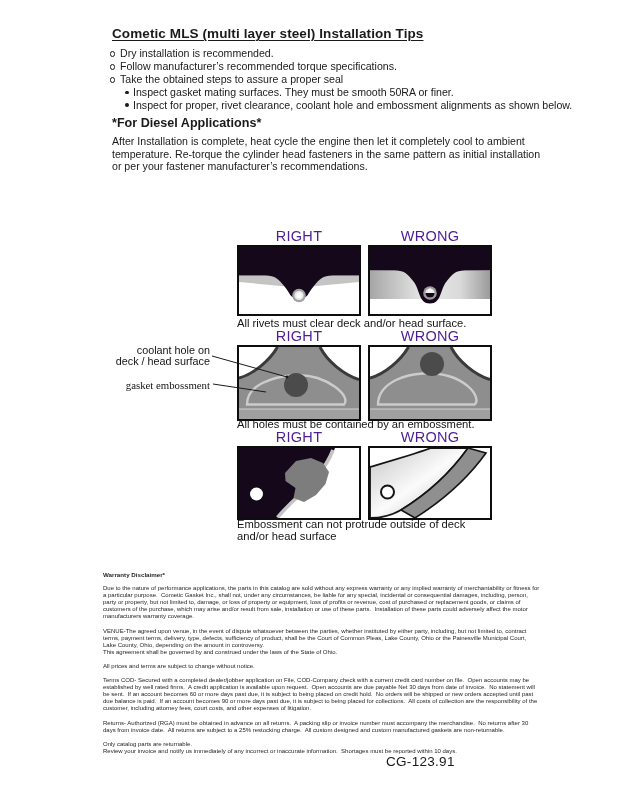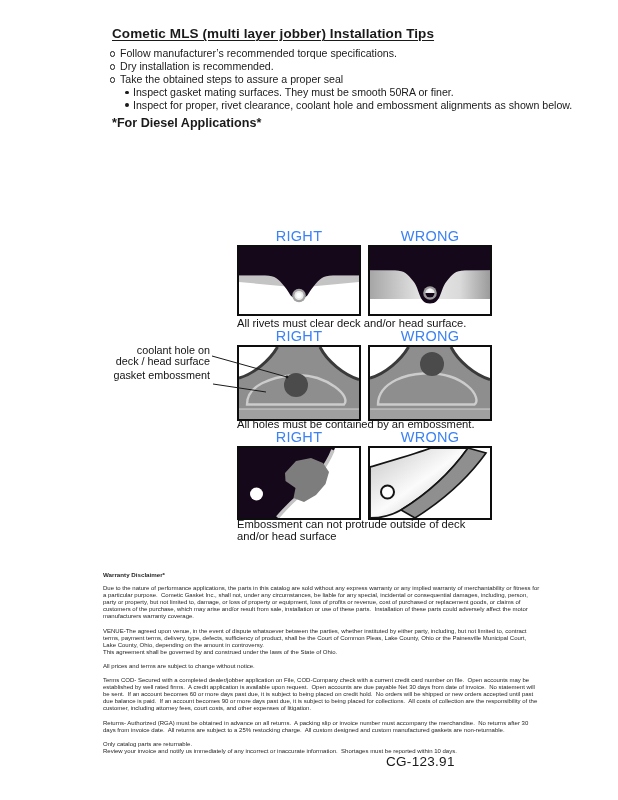--- a/index.html
+++ b/index.html
@@ -22,50 +22,53 @@
               background:#1a1a1a;border-radius:50%;}
 
   
   .diesel{position:absolute;left:112px;top:117px;width:478px;font-size:10.6px;line-height:12.8px;}
   .diesel .h2{font-size:12.6px;font-weight:bold;margin:0 0 5px 0;}
   .dp{margin:0 0 7px 0;white-space:pre-line;}
 
   
   .drow{position:absolute;left:237px;display:flex;gap:7px;}
   .dcol{width:124px;}
-  .dlabel{text-align:center;font-size:14.5px;line-height:14px;margin-bottom:2px;color:#3b82f6;letter-spacing:.3px;}
+  .dlabel{text-align:center;font-size:14.5px;line-height:14px;margin-bottom:2px;color:#4c1d95;letter-spacing:.3px;}
   .panel{border:2px solid #0d0d0d;background:#fff;width:120px;height:auto;}
   .panel svg{display:block;}
   .dcap{position:absolute;left:237px;font-size:11.2px;line-height:11.8px;color:#141414;white-space:pre-line;}
 
   .lab{position:absolute;left:95px;width:115px;text-align:right;font-size:10.8px;line-height:11.4px;
        color:#141414;white-space:pre-line;}
   .leader{position:absolute;left:95px;top:329px;pointer-events:none;}
 
   
   .disc{position:absolute;left:103px;top:571px;width:437px;font-size:6px;line-height:7.1px;color:#1f1f1f;}
   .disc .h3{font-size:6.2px;font-weight:bold;margin:0 0 7px 0;}
   .disc p{margin:0 0 7px 0;white-space:pre-wrap;}
 
   .code{position:absolute;left:386px;top:754px;font-size:13.5px;letter-spacing:.3px;color:#1a1a1a;}
 </style>
 </head>
 <body>
 
 <div class="intro">
-  <div class="title">Cometic MLS (multi layer jobber) Installation Tips</div>
+  <div class="title">Cometic MLS (multi layer steel) Installation Tips</div>
+  <div class="b1">Dry installation is recommended.</div>
   <div class="b1">Follow manufacturer’s recommended torque specifications.</div>
-  <div class="b1">Dry installation is recommended.</div>
   <div class="b1">Take the obtained steps to assure a proper seal</div>
   <div class="b2">Inspect gasket mating surfaces.  They must be smooth 50RA or finer.</div>
   <div class="b2">Inspect for proper, rivet clearance, coolant hole and embossment alignments as shown below.</div>
 </div>
 
 <div class="diesel">
   <div class="h2">*For Diesel Applications*</div>
+  <div class="dp">After Installation is complete, heat cycle the engine then let it completely cool to ambient
+temperature. Re-torque the cylinder head fasteners in the same pattern as initial installation
+or per your fastener manufacturer’s recommendations.</div>
 </div>
 
 <div class="drow" style="top:229px;">
   <div class="dcol">
     <div class="dlabel">RIGHT</div>
     <div class="panel">
       <svg width="120" height="67" viewBox="0 0 120 67">
         <rect width="120" height="67" fill="#ffffff"></rect>
         <path d="M0 28.5 L46 28.5 L53 40 L0 35 Z" fill="#c4c4c4"></path>
         <path d="M74 28.5 L120 28.5 L120 35 L67 40 Z" fill="#c4c4c4"></path>
@@ -97,21 +100,21 @@
         <path d="M55.4 46 A4.6 4.6 0 0 0 64.6 46 Z" fill="#15081a"></path>
         <circle cx="60" cy="43.6" r="2" fill="#f7f7f7"></circle>
       </svg>
     </div>
   </div>
 </div>
 <div class="dcap" style="top:318px;text-align:center;">All rivets must clear deck and/or head surface.</div>
 
 <div class="lab" style="top:345px;">coolant hole on
 deck / head surface</div>
-<div class="lab" style="top:370px;">gasket embossment</div>
+<div class="lab" style="top:380px;font-family:Liberation Serif, serif;">gasket embossment</div>
 
 <div class="drow" style="top:329px;">
   <div class="dcol">
     <div class="dlabel">RIGHT</div>
     <div class="panel">
       <svg width="120" height="72" viewBox="0 0 120 72">
         <rect width="120" height="72" fill="#ffffff"></rect>
         <path d="M0 62 V31 C15 27 31 13 38.5 0 H81 C88 14 105 28 120 32.5 V62 Z" fill="#8e8e8e"></path>
         <rect y="62" width="120" height="10" fill="#a0a0a0"></rect>
         <line x1="0" y1="62" x2="120" y2="62" stroke="#cecece" stroke-width="1"></line>

